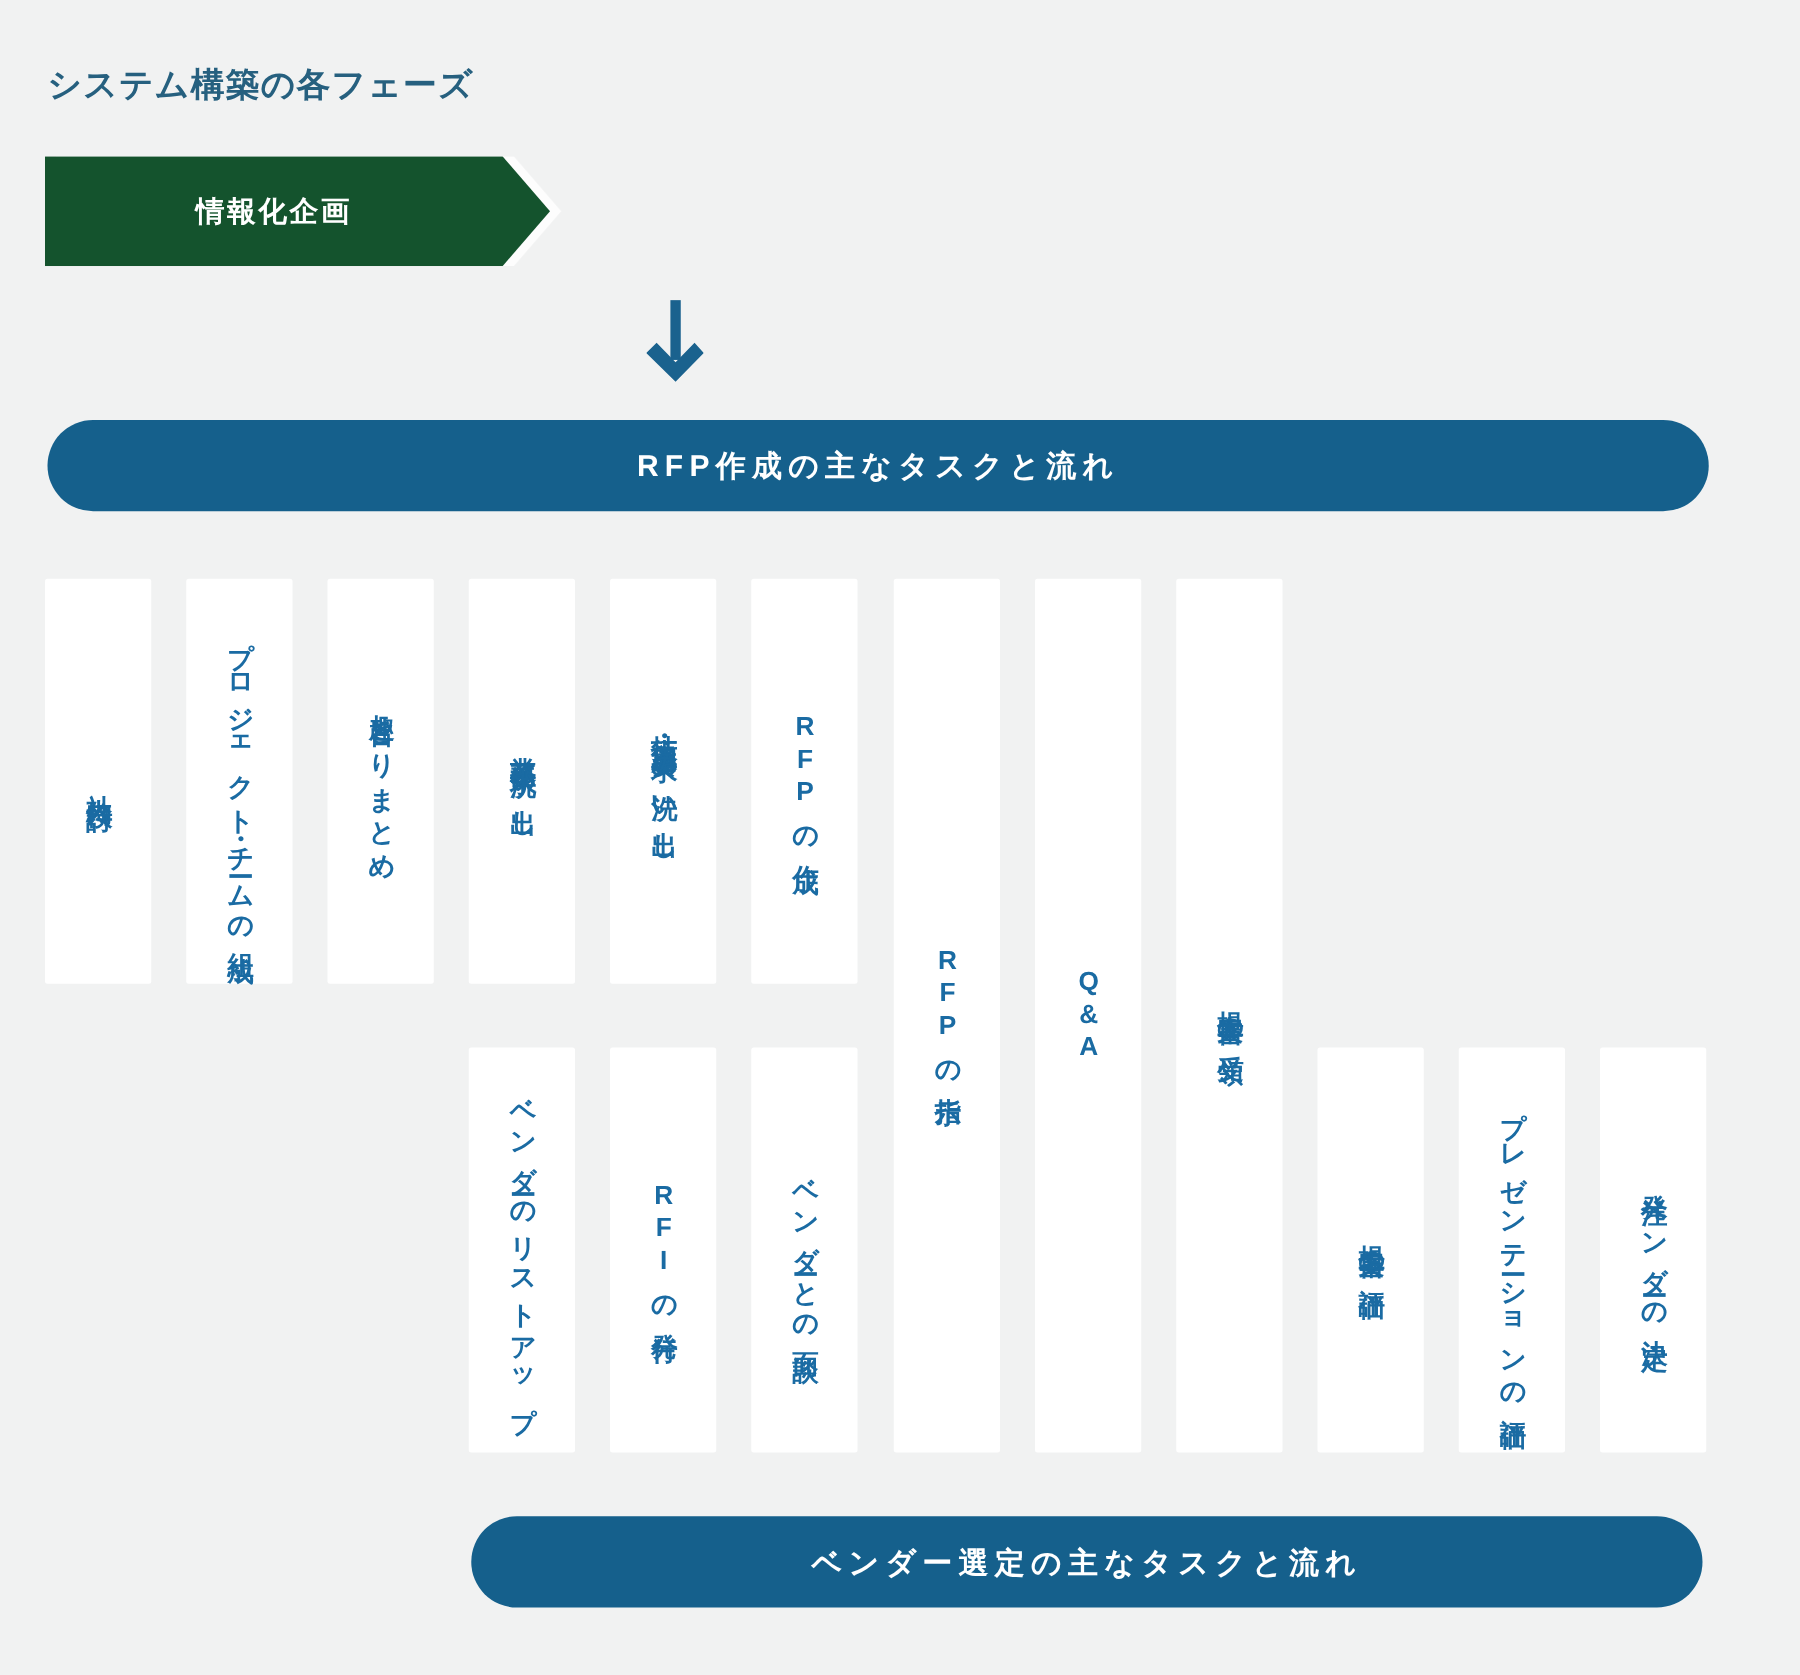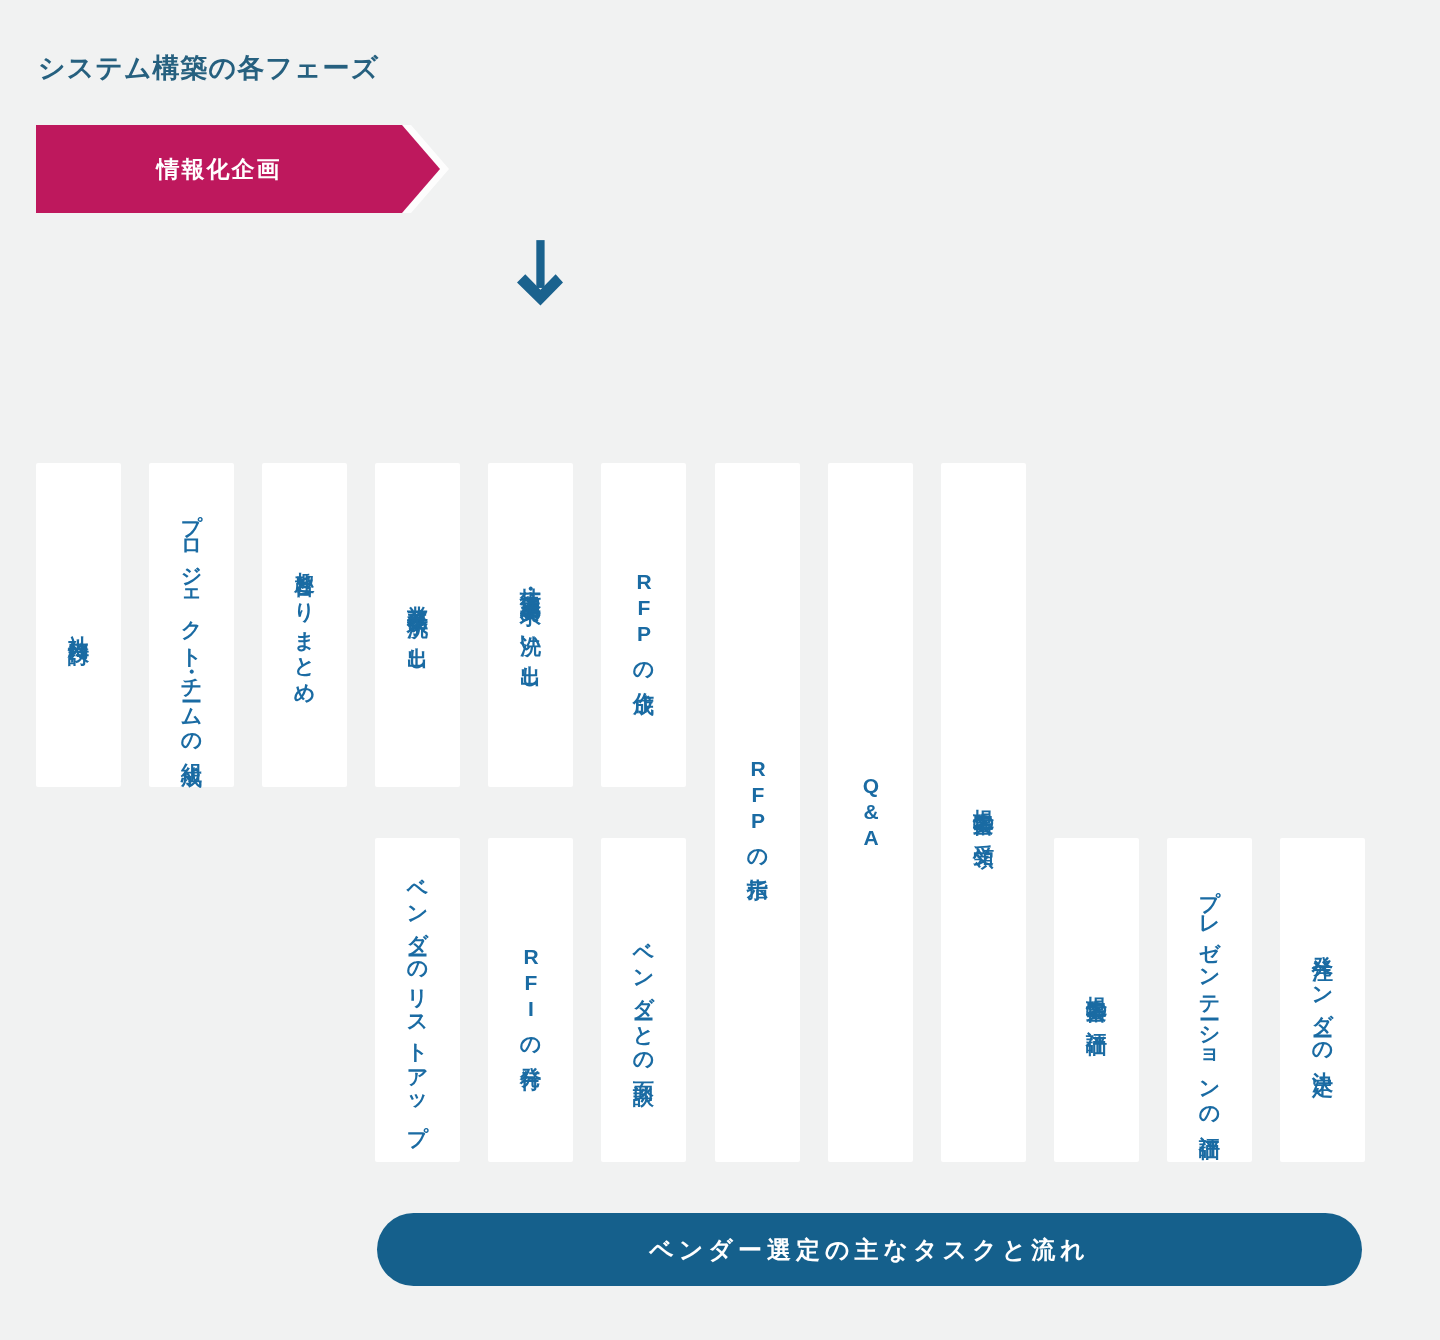--- a/index.html
+++ b/index.html
@@ -30,21 +30,21 @@
     display:flex;align-items:center;justify-content:center;
     font-size:23px;font-weight:700;color:#ffffff;letter-spacing:2px;
   }
   .seg.first{
     clip-path:polygon(0 0,calc(100% - 38px) 0,100% 50%,calc(100% - 38px) 100%,0 100%);
     padding-right:38px;
   }
   .seg.chev{
     clip-path:polygon(0 0,calc(100% - 38px) 0,100% 50%,calc(100% - 38px) 100%,0 100%,38px 50%);
   }
-  .seg.light{background:#be185d;}
+  .seg.light{background:#14532d;}
   .seg.dark{background:#00598a;}
   .w1{left:36px;width:366px;z-index:6;}
   .w2{left:364px;width:366px;z-index:5;}
   .w3{left:692px;width:366px;z-index:4;}
   .w4{left:1020px;width:347px;z-index:3;}
   
   .down-arrow{
     position:absolute;left:517px;top:240px;width:46px;height:72px;
   }
   
@@ -84,20 +84,21 @@
 
   <div class="seg-wrap w1">
     <div class="seg first light">情報化企画</div>
   </div>
 
   <svg class="down-arrow" viewBox="0 0 50 78">
     <rect x="21" y="0" width="9" height="52" fill="#1a628e"></rect>
     <path d="M0 46 L9 37 L25.5 54 L42 37 L50 46 L25.5 71 Z" fill="#1a628e"></path>
   </svg>
 
+  <div class="banner top">RFP作成の主なタスクと流れ</div>
 
   <div class="task row-top col1">
       <span>社内検討</span>
     </div>
   <div class="task row-top col2">
       <span>プロジェクト・チームの組成</span>
     </div>
   <div class="task row-top col3">
       <span>趣旨とりまとめ</span>
     </div>

